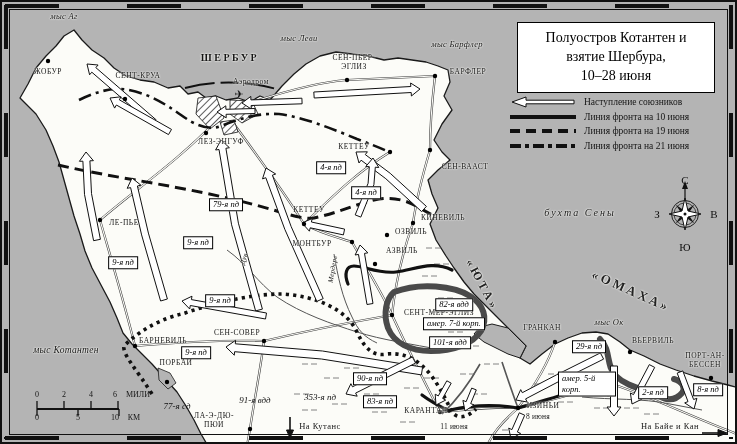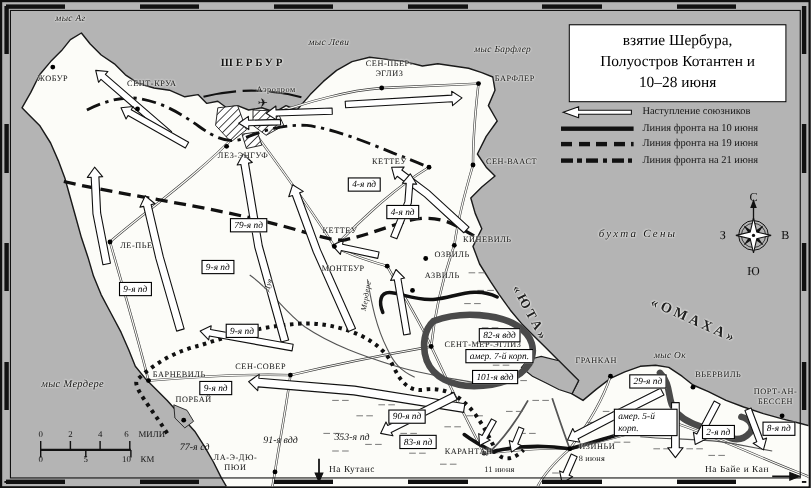--- a/index.html
+++ b/index.html
@@ -229,22 +229,22 @@
     </g>
 
     <g stroke="#111" fill="none">
       <path d="M35,407 H117" stroke-width="2"></path>
       <path d="M35,407 V399 M62,407 V399 M89,407 V399 M116,407 V399" stroke-width="1.3"></path>
       <path d="M35,407 V414 M76,407 V414 M117,407 V414" stroke-width="1.3"></path>
     </g>
   </svg>
 
   <div class="titlebox">
+    <div>Полуостров Котантен и</div>
     <div>взятие Шербура,</div>
-    <div>Полуостров Котантен и</div>
     <div>10–28 июня</div>
   </div>
 
   <div class="legend">
     <div class="lrow">
       <span class="lsample">
         <svg width="66" height="12">
             <polygon points="64,4.2 16,4.2 16,1 2,6 16,11 16,7.8 64,7.8" fill="#fff" stroke="#111" stroke-width="1"></polygon>
           </svg>
       </span>
@@ -281,41 +281,41 @@
   <span class="slbl" style="left:113px;top:388px">6</span>
   <span class="slbl" style="left:136px;top:388px">МИЛИ</span>
   <span class="slbl" style="left:35px;top:411px">0</span>
   <span class="slbl" style="left:76px;top:411px">5</span>
   <span class="slbl" style="left:113px;top:411px">10</span>
   <span class="slbl" style="left:132px;top:411px">КМ</span>
 
   <span class="lbl it" style="left:62px;top:9px">мыс Аг</span>
   <span class="lbl it" style="left:297px;top:31px">мыс Леви</span>
   <span class="lbl it" style="left:455px;top:37px">мыс Барфлер</span>
-  <span class="lbl it" style="left:64px;top:343px;font-size:9.5px">мыс Мердере</span>
+  <span class="lbl it" style="left:64px;top:343px;font-size:9.5px">мыс Котантен</span>
   <span class="lbl it" style="left:607px;top:315px">мыс Ок</span>
   <span class="lbl it" style="left:578px;top:205px;font-size:10px;letter-spacing:2px">бухта Сены</span>
 
   <span class="lbl beach" style="left:480px;top:283px;transform:translate(-50%,-50%) rotate(62deg)">«ЮТА»</span>
   <span class="lbl beach" style="left:629px;top:289px;transform:translate(-50%,-50%) rotate(24deg);font-size:13px">«ОМАХА»</span>
 
   <span class="lbl it" style="left:242px;top:257px;font-size:7px;transform:translate(-50%,-50%) rotate(-72deg)">Дув</span>
   <span class="lbl it" style="left:331px;top:267px;font-size:7px;transform:translate(-50%,-50%) rotate(-80deg)">Мердере</span>
   <span class="lbl it" style="left:608px;top:391px;font-size:7px;transform:translate(-50%,-50%) rotate(-28deg)">Ор</span>
 
   <span class="lbl big" style="left:228px;top:50px">ШЕРБУР</span>
   <span class="lbl" style="left:46px;top:65px">ЖОБУР</span>
   <span class="lbl" style="left:136px;top:69px">СЕНТ-КРУА</span>
   <span class="lbl two" style="left:352px;top:51px;width:58px">СЕН-ПЬЕР-ЭГЛИЗ</span>
   <span class="lbl" style="left:249px;top:75px">Аэродром</span>
   <span class="plane" style="left:237px;top:92px">✈</span>
   <span class="lbl" style="left:466px;top:65px">БАРФЛЕР</span>
   <span class="lbl" style="left:219px;top:135px">ЛЕЗ-ЭНГУФ</span>
   <span class="lbl" style="left:352px;top:140px">КЕТТЕУ</span>
-  <span class="lbl" style="left:463px;top:140px">СЕН-ВААСТ</span>
+  <span class="lbl" style="left:463px;top:160px">СЕН-ВААСТ</span>
   <span class="lbl" style="left:307px;top:203px">КЕТТЕУ</span>
   <span class="lbl" style="left:441px;top:211px">КИНЕВИЛЬ</span>
   <span class="lbl" style="left:122px;top:216px">ЛЕ-ПЬЕ</span>
   <span class="lbl" style="left:409px;top:225px">ОЗВИЛЬ</span>
   <span class="lbl" style="left:310px;top:237px">МОНТБУР</span>
   <span class="lbl" style="left:400px;top:244px">АЗВИЛЬ</span>
   <span class="lbl" style="left:437px;top:306px">СЕНТ-МЕР-ЭГЛИЗ</span>
   <span class="lbl" style="left:540px;top:321px">ГРАНКАН</span>
   <span class="lbl" style="left:651px;top:334px">ВЬЕРВИЛЬ</span>
   <span class="lbl two" style="left:703px;top:349px;width:54px">ПОРТ-АН-БЕССЕН</span>

